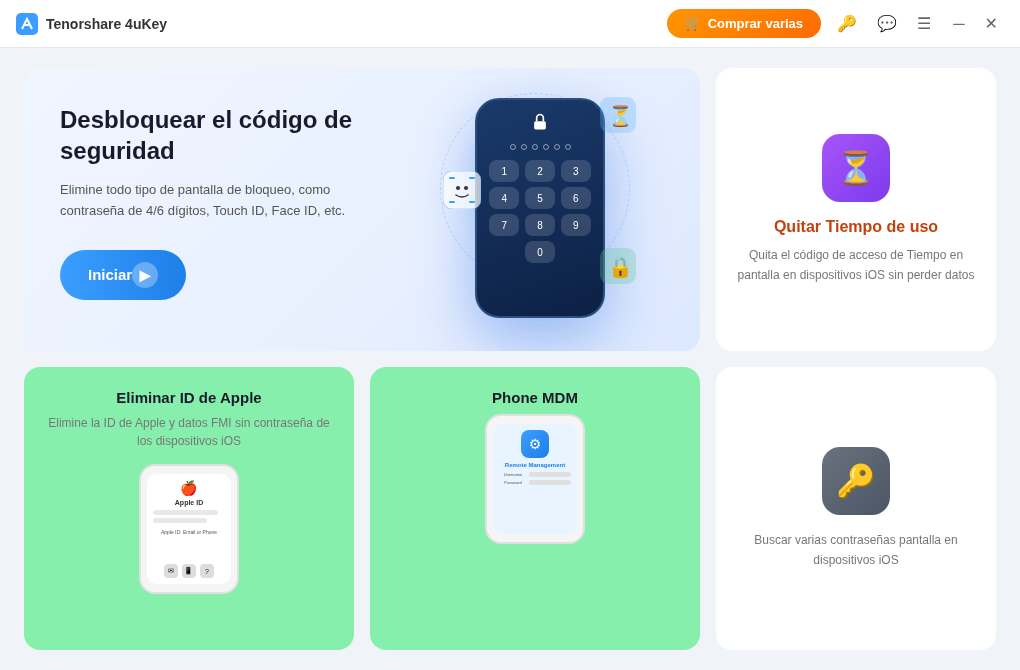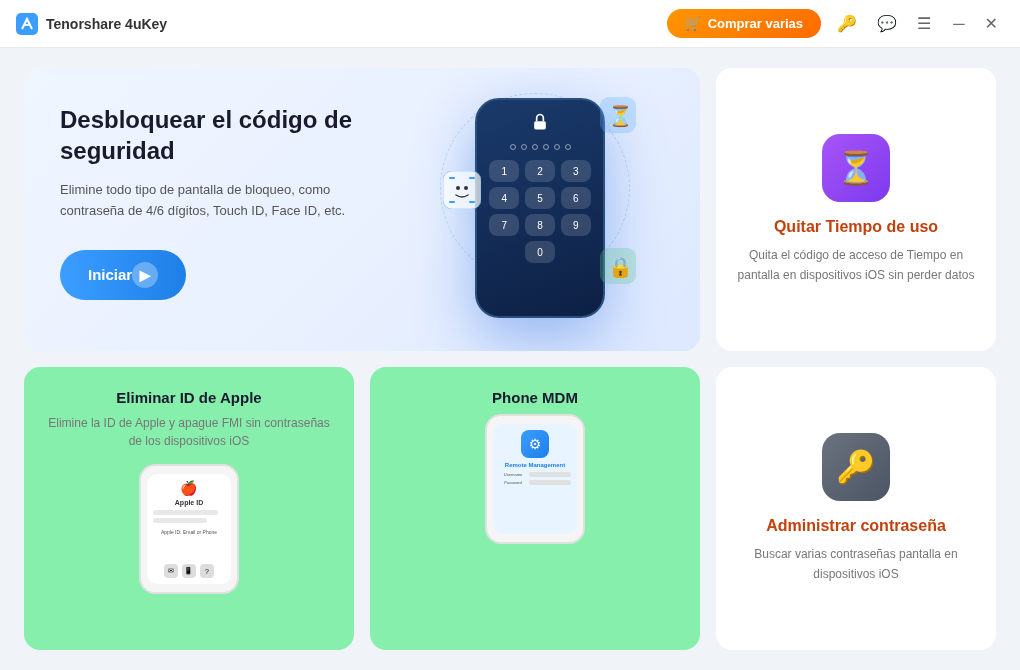--- a/index.html
+++ b/index.html
@@ -541,21 +541,21 @@
       <span style="font-size:32px;">⏳</span>
     </div>
     <h3 class="feature-title">Quitar Tiempo de uso</h3>
     <p class="feature-desc">Quita el código de acceso de Tiempo en pantalla en dispositivos iOS sin perder datos</p>
   </div>
 
   <div class="bottom-left-cards">
 
     <div class="sub-card">
       <h3 class="sub-card-title">Eliminar ID de Apple</h3>
-      <p class="sub-card-desc">Elimine la ID de Apple y apague FMI sin contraseñas de los dispositivos iOS</p>
+      <p class="sub-card-desc">Elimine la ID de Apple y datos FMI sin contraseña de los dispositivos iOS</p>
       <div class="small-phone">
         <div class="apple-id-screen">
           <div class="apple-id-logo">🍎</div>
           <div class="apple-id-label">Apple ID</div>
           <div class="apple-id-lines">
             <div class="apple-id-line" style="width:90%"></div>
             <div class="apple-id-line" style="width:75%"></div>
           </div>
           <div style="font-size:5px;color:#555;margin-bottom:4px;">Apple ID: Email or Phone</div>
           <div class="apple-id-icons">
@@ -586,17 +586,16 @@
         </div>
       </div>
     </div>
 
   </div>
 
   <div class="card right-bottom-card">
     <div class="feature-icon-wrap feature-icon-gray">
       <span style="font-size:32px;">🔑</span>
     </div>
-    <h3 class="feature-title">Administrar contraseña</h3>
     <p class="feature-desc">Buscar varias contraseñas pantalla en dispositivos iOS</p>
   </div>
 
 </div>
 
 </body></html>

